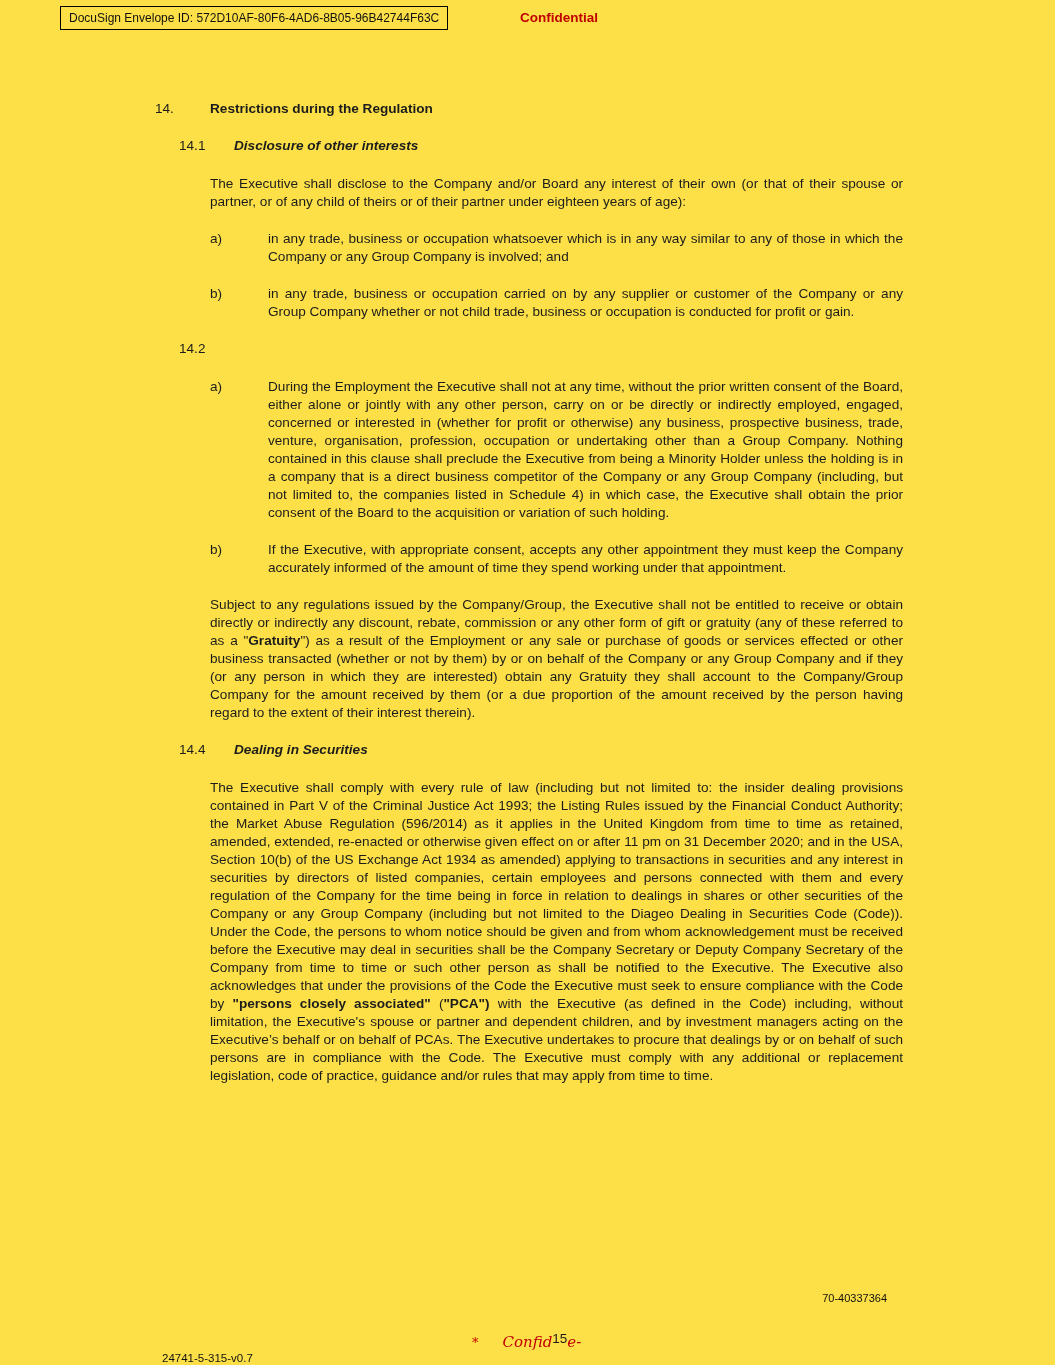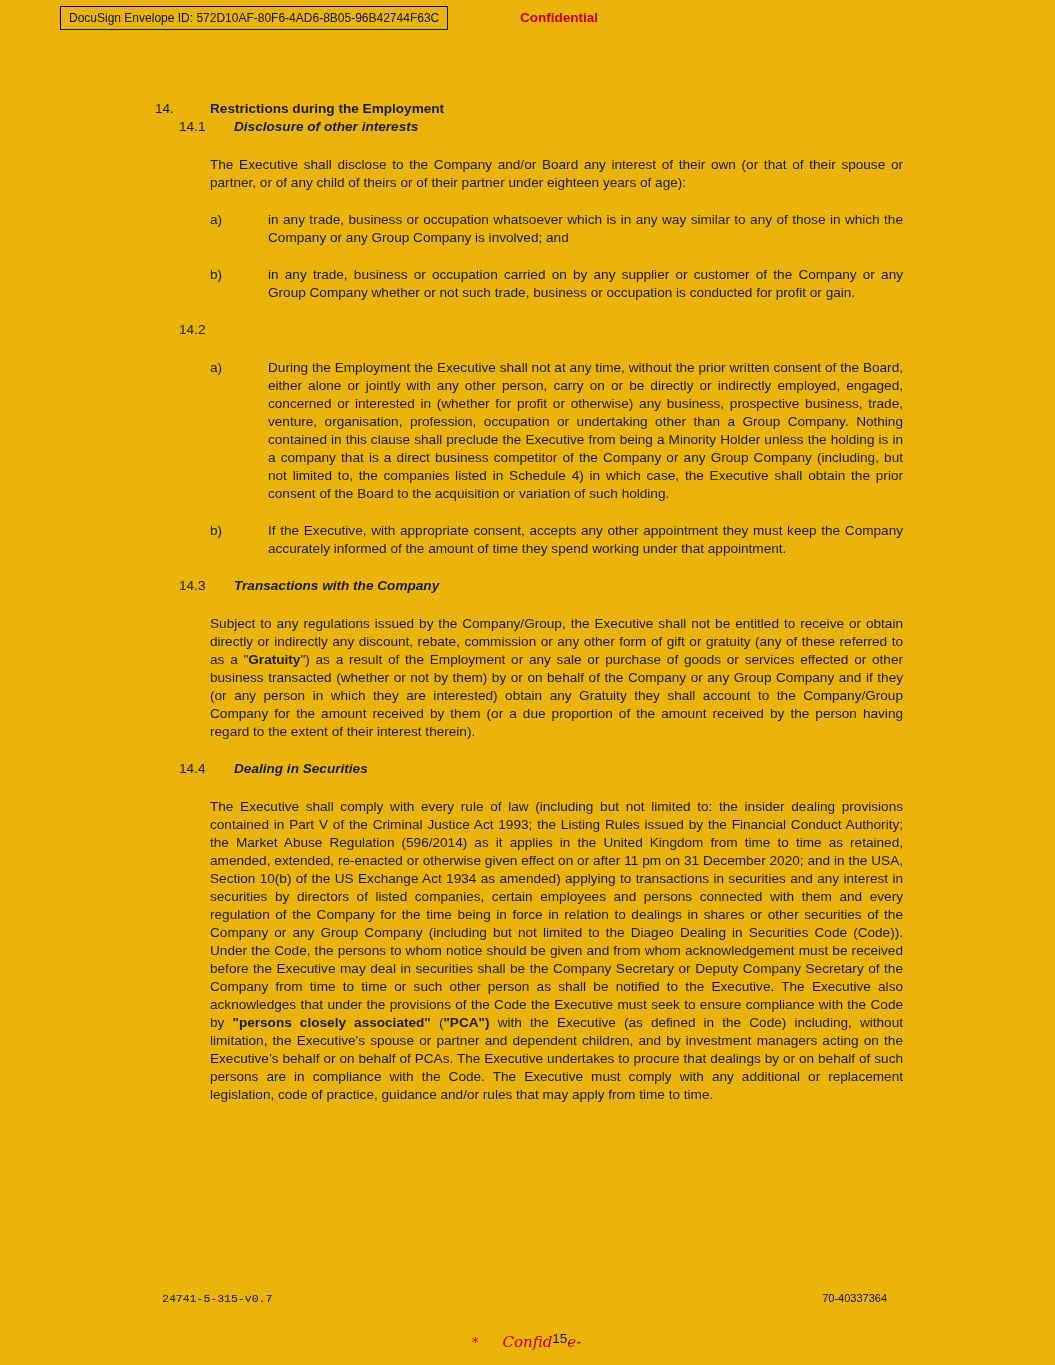--- a/index.html
+++ b/index.html
@@ -1,21 +1,21 @@
 <!DOCTYPE html>
 <html><head>
 <meta charset="utf-8">
 <style>
   * { margin: 0; padding: 0; box-sizing: border-box; }
   html, body { background: #ffffff; }
   .page {
     position: relative;
     width: 1055px;
     height: 1365px;
-    background: #eab308;
+    background: #fde047;
     font-family: "Liberation Sans", sans-serif;
     color: #1c1c1c;
     overflow: hidden;
   }
   .envelope-box {
     position: absolute;
     left: 60px;
     top: 6px;
     border: 1px solid #000000;
     padding: 4px 8px;
@@ -37,42 +37,41 @@
     left: 155px;
     top: 100px;
     width: 748px;
     font-size: 13.6px;
     line-height: 18px;
   }
   .row { display: flex; }
   .num { width: 55px; flex-shrink: 0; }
   .section-title { font-weight: bold; }
   .clause-title { font-weight: bold; font-style: italic; text-align: center; }
-  .heading-row { }
+  .heading-row { margin-bottom: 19px; }
   .title-row { margin-bottom: 20px; margin-left: 24px; }
   .para {
     margin-left: 55px;
     margin-bottom: 19px;
     text-align: justify;
   }
   .subrow {
     margin-left: 55px;
     margin-bottom: 19px;
     display: flex;
   }
   .sublabel { width: 58px; flex-shrink: 0; }
   .subtext { flex: 1; text-align: justify; }
   .b { font-weight: bold; }
   .footer-left {
     position: absolute;
     left: 162px;
-    top: 1292px;
+    top: 1352px;
     font-size: 11.5px;
     color: #111111;
-    font-family: Liberation Mono, monospace;
   }
   .footer-right {
     position: absolute;
     right: 168px;
     top: 1292px;
     font-size: 11px;
     color: #111111;
   }
   .stamp {
     position: absolute;
@@ -104,53 +103,49 @@
 <div class="page">
 
   <div class="envelope-box">DocuSign Envelope ID: 572D10AF-80F6-4AD6-8B05-96B42744F63C</div>
 
   <div class="confidential">Confidential</div>
 
   <div class="content">
 
     <div class="row heading-row">
       <div class="num">14.</div>
-      <div class="section-title">Restrictions during the Employment</div>
+      <div class="section-title">Restrictions during the Regulation</div>
     </div>
 
     <div class="row title-row">
       <div class="num">14.1</div>
       <div class="clause-title">Disclosure of other interests</div>
     </div>
     <div class="para">The Executive shall disclose to the Company and/or Board any interest of their own (or that of their spouse or partner, or of any child of theirs or of their partner under eighteen years of age):</div>
     <div class="subrow">
       <div class="sublabel">a)</div>
       <div class="subtext">in any trade, business or occupation whatsoever which is in any way similar to any of those in which the Company or any Group Company is involved; and</div>
     </div>
     <div class="subrow">
       <div class="sublabel">b)</div>
-      <div class="subtext">in any trade, business or occupation carried on by any supplier or customer of the Company or any Group Company whether or not such trade, business or occupation is conducted for profit or gain.</div>
+      <div class="subtext">in any trade, business or occupation carried on by any supplier or customer of the Company or any Group Company whether or not child trade, business or occupation is conducted for profit or gain.</div>
     </div>
 
     <div class="row title-row">
       <div class="num">14.2</div>
     </div>
     <div class="subrow">
       <div class="sublabel">a)</div>
       <div class="subtext">During the Employment the Executive shall not at any time, without the prior written consent of the Board, either alone or jointly with any other person, carry on or be directly or indirectly employed, engaged, concerned or interested in (whether for profit or otherwise) any business, prospective business, trade, venture, organisation, profession, occupation or undertaking other than a Group Company.  Nothing contained in this clause shall preclude the Executive from being a Minority Holder unless the holding is in a company that is a direct business competitor of the Company or any Group Company (including, but not limited to, the companies listed in Schedule 4) in which case, the Executive shall obtain the prior consent of the Board to the acquisition or variation of such holding.</div>
     </div>
     <div class="subrow">
       <div class="sublabel">b)</div>
       <div class="subtext">If the Executive, with appropriate consent, accepts any other appointment they must keep the Company accurately informed of the amount of time they spend working under that appointment.</div>
     </div>
 
-    <div class="row title-row">
-      <div class="num">14.3</div>
-      <div class="clause-title">Transactions with the Company</div>
-    </div>
     <div class="para"><span>Subject to any regulations issued by the Company/Group, the Executive shall not be entitled to receive or obtain directly or indirectly any discount, rebate, commission or any other form of gift or gratuity (any of these referred to as a "</span><span class="b">Gratuity</span><span>") as a result of the Employment or any sale or purchase of goods or services effected or other business transacted (whether or not by them) by or on behalf of the Company or any Group Company and if they (or any person in which they are interested) obtain any Gratuity they shall account to the Company/Group Company for the amount received by them (or a due proportion of the amount received by the person having regard to the extent of their interest therein).</span></div>
 
     <div class="row title-row">
       <div class="num">14.4</div>
       <div class="clause-title">Dealing in Securities</div>
     </div>
     <div class="para"><span>The Executive shall comply with every rule of law (including but not limited to: the insider dealing provisions contained in Part V of the Criminal Justice Act 1993; the Listing Rules issued by the Financial Conduct Authority; the Market Abuse Regulation (596/2014) as it applies in the United Kingdom from time to time as retained, amended, extended, re-enacted or otherwise given effect on or after 11 pm on 31 December 2020; and in the USA, Section 10(b) of the US Exchange Act 1934 as amended) applying to transactions in securities and any interest in securities by directors of listed companies, certain employees and persons connected with them and every regulation of the Company for the time being in force in relation to dealings in shares or other securities of the Company or any Group Company (including but not limited to the Diageo Dealing in Securities Code (Code)). Under the Code, the persons to whom notice should be given and from whom acknowledgement must be received before the Executive may deal in securities shall be the Company Secretary or Deputy Company Secretary of the Company from time to time or such other person as shall be notified to the Executive.  The Executive also acknowledges that under the provisions of the Code the Executive must seek to ensure compliance with the Code by </span><span class="b">"persons closely associated"</span><span> (</span><span class="b">"PCA")</span><span> with the Executive (as defined in the Code) including, without limitation, the Executive's spouse or partner and dependent children, and by investment managers acting on the Executive’s behalf or on behalf of PCAs. The Executive undertakes to procure that dealings by or on behalf of such persons are in compliance with the Code. The Executive must comply with any additional or replacement legislation, code of practice, guidance and/or rules that may apply from time to time.</span></div>
 
   </div>
 

